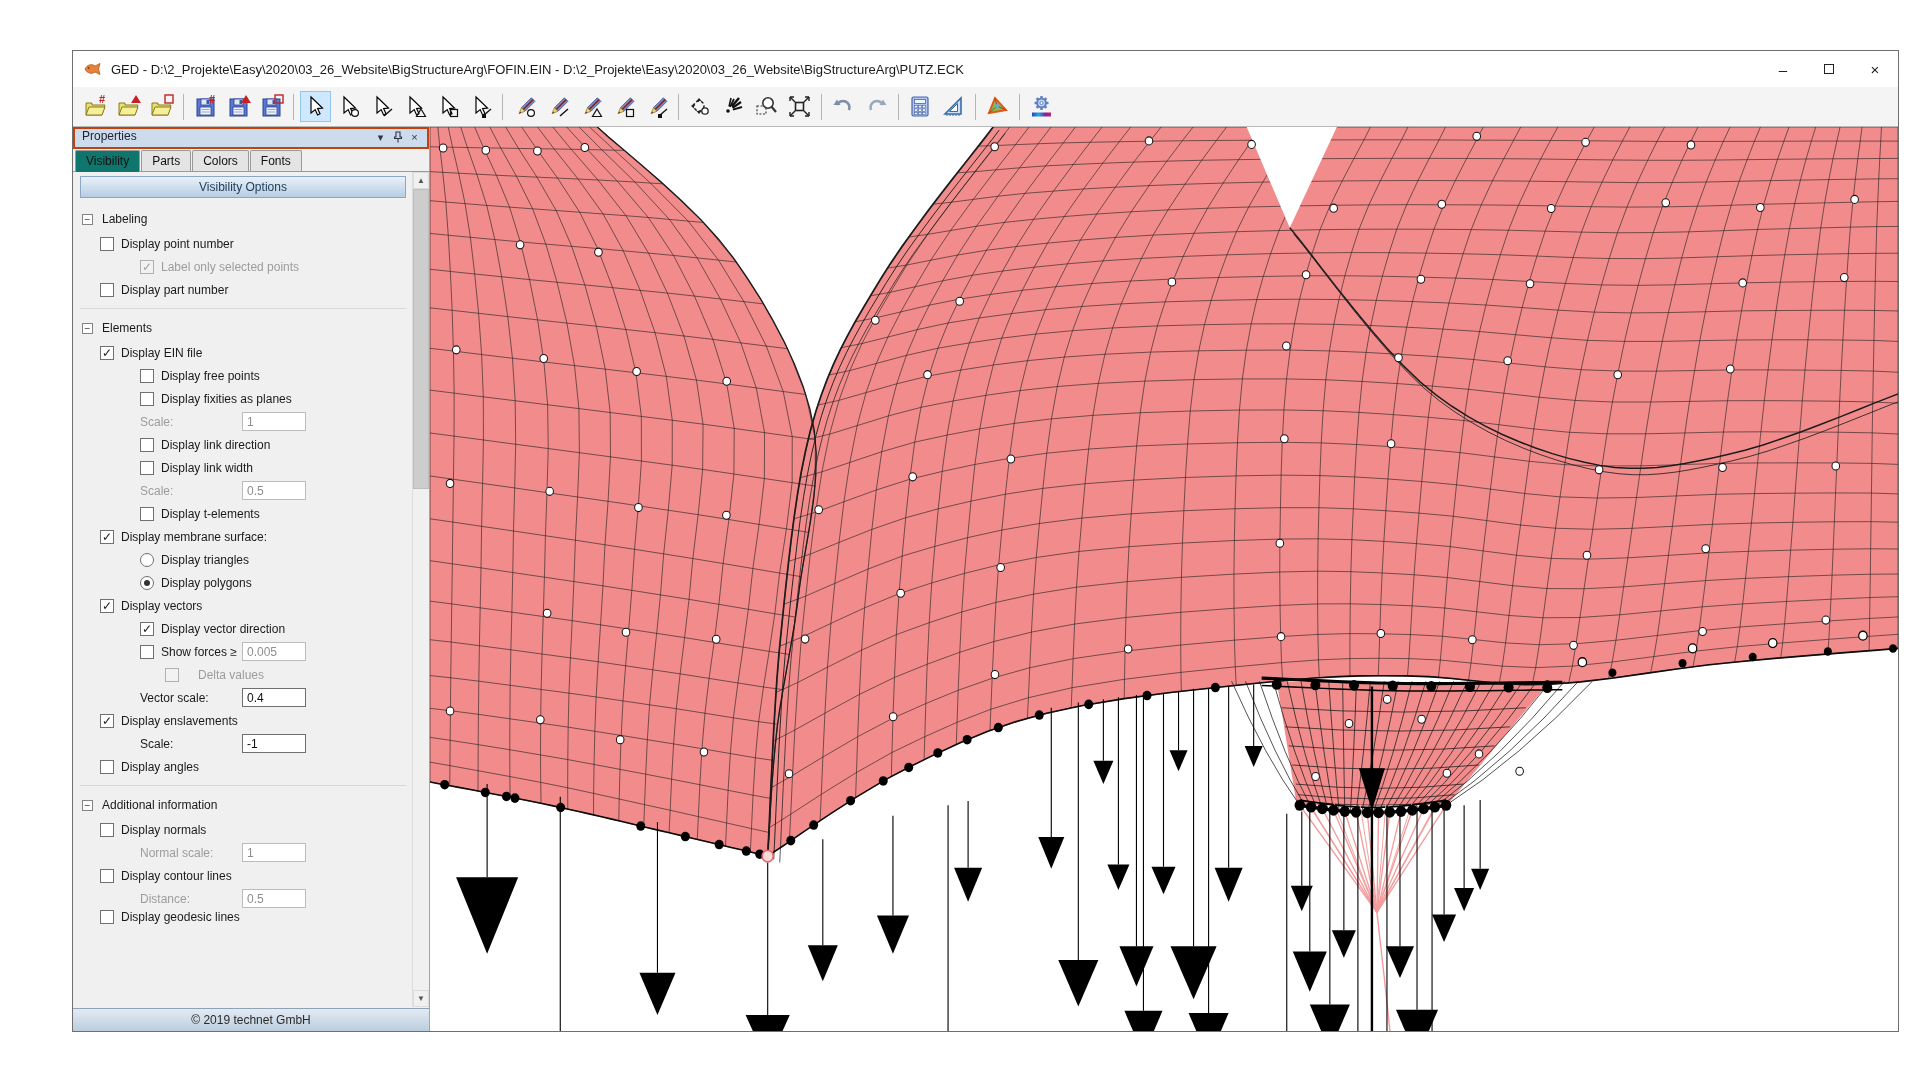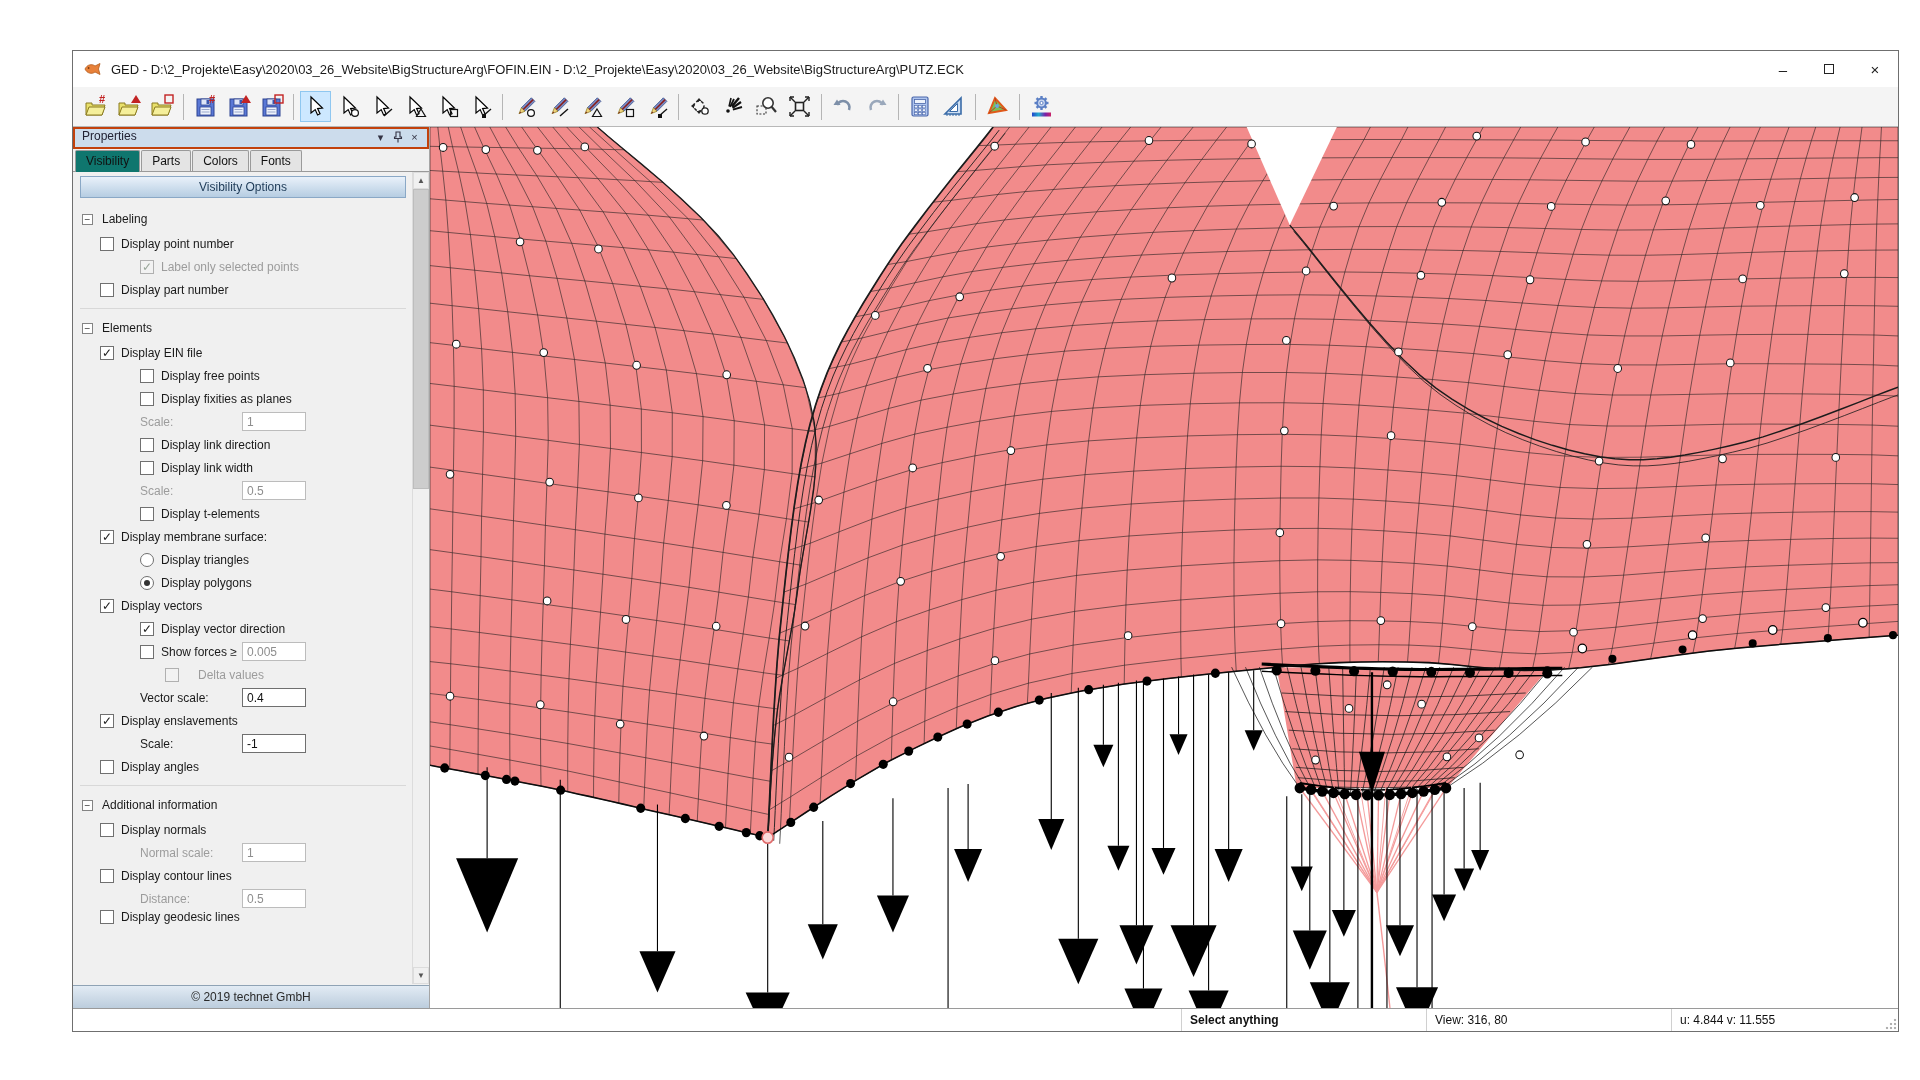--- a/index.html
+++ b/index.html
@@ -934,22 +934,15 @@
               <circle cx="955.2078320977412" cy="540.0611221976578" r="3.8" fill="#ffffff" stroke="#111" stroke-width="1"></circle>
               <circle cx="989.5778735540807" cy="558.7958627007902" r="3.8" fill="#ffffff" stroke="#111" stroke-width="1"></circle>
               <circle cx="1014.8475819307247" cy="609.8526812531054" r="3.8" fill="#ffffff" stroke="#111" stroke-width="1"></circle>
               <circle cx="1046.8584943456308" cy="591.5166544727981" r="3.8" fill="#ffffff" stroke="#111" stroke-width="1"></circle>
               <circle cx="1087.4000858821507" cy="607.8402425535023" r="3.8" fill="#ffffff" stroke="#111" stroke-width="1"></circle>
             </g>
           </svg>
       </div>
     </div>
 
-    <div class="statusbar">
-      <div class="sseg first" style="width:1108px"></div>
-      <div class="sseg" style="width:245px;font-weight:bold">Select anything</div>
-      <div class="sseg" style="width:245px">View: 316, 80</div>
-      <div class="sseg" style="flex:1">u: 4.844 v: 11.555</div>
-      <div class="grip"></div>
-    </div>
 
   </div>
 </div>
 
 </body></html>

